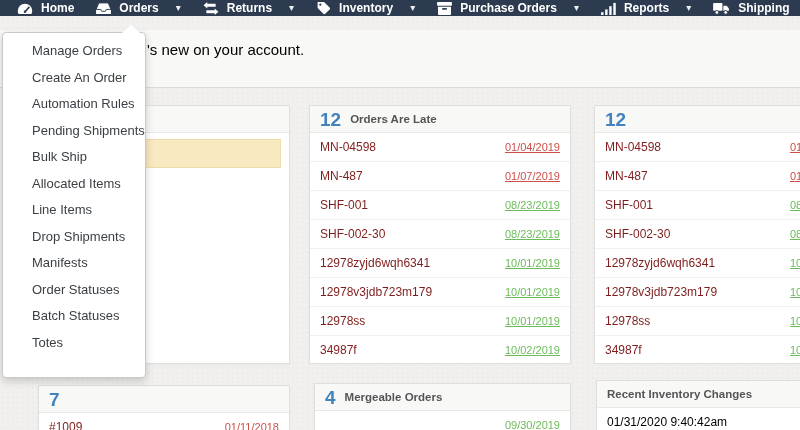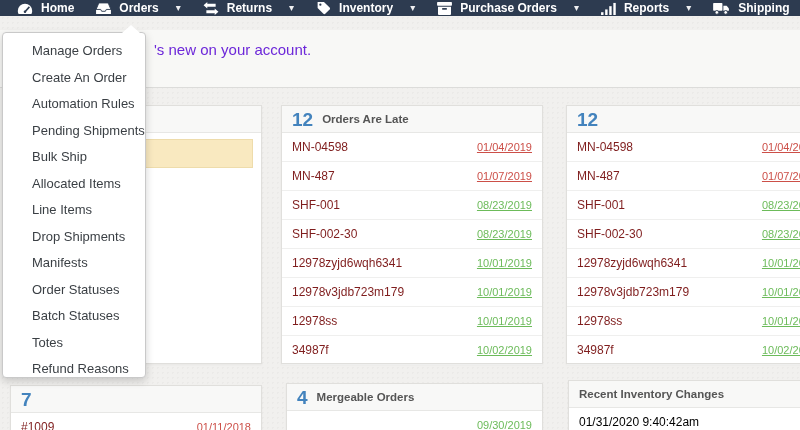--- a/index.html
+++ b/index.html
@@ -25,42 +25,42 @@
   .caret{
     margin-left:17px;font-size:10px;color:rgba(255,255,255,0.92);
     line-height:1;cursor:pointer;
   }
   
   .banner{
     position:absolute;left:0;top:30px;width:800px;height:58px;
     background:#f8f8f6;border-bottom:1px solid #dcdcda;box-sizing:border-box;
   }
   .banner span{
-    position:absolute;left:154px;top:11px;font-size:15px;color:#6d28d9;
+    position:absolute;left:147px;top:11px;font-size:15px;color:#000000;
   }
   
   .dropdown{
     position:absolute;left:2px;top:32px;width:144px;height:346px;
     background:#fff;border:1px solid #c9c9c9;border-radius:4px;
     box-shadow:0 3px 8px rgba(0,0,0,0.18);z-index:30;
     padding:5px 16px;box-sizing:border-box;
   }
   .dropdown:before{
     content:"";position:absolute;top:-8px;left:119px;width:0;height:0;
     border-left:9px solid transparent;border-right:9px solid transparent;
     border-bottom:8px solid #fff;
   }
   .menu-item{
     height:26.5px;line-height:26.5px;padding:0 13px;font-size:13px;
     color:#3a3f44;cursor:pointer;white-space:nowrap;
   }
   
   .card{
     position:absolute;background:#fff;border:1px solid #e0dfdc;
-    box-sizing:border-box;box-shadow:0 1px 2px rgba(0,0,0,0.04);
+    box-sizing:border-box;box-shadow:0 1px 2px rgba(0,0,0,0.04);margin-left:28px;
   }
   .card-head{
     display:flex;align-items:center;height:27px;padding:0 10px;
     background:#f8f8f7;border-bottom:1px solid #e7e7e5;box-sizing:border-box;
   }
   .count{font-size:19px;font-weight:bold;color:#4383bd;margin-right:9px;line-height:1;}
   .card-title{font-size:11.5px;font-weight:bold;color:#555;}
   .row{
     display:flex;align-items:center;justify-content:space-between;
     height:29px;padding:0 10px;border-bottom:1px solid #efefee;
@@ -286,14 +286,13 @@
   <div class="menu-item">Automation Rules</div>
   <div class="menu-item">Pending Shipments</div>
   <div class="menu-item">Bulk Ship</div>
   <div class="menu-item">Allocated Items</div>
   <div class="menu-item">Line Items</div>
   <div class="menu-item">Drop Shipments</div>
   <div class="menu-item">Manifests</div>
   <div class="menu-item">Order Statuses</div>
   <div class="menu-item">Batch Statuses</div>
   <div class="menu-item">Totes</div>
-  <div class="menu-item">Refund Reasons</div>
 </div>
 
 </body></html>

